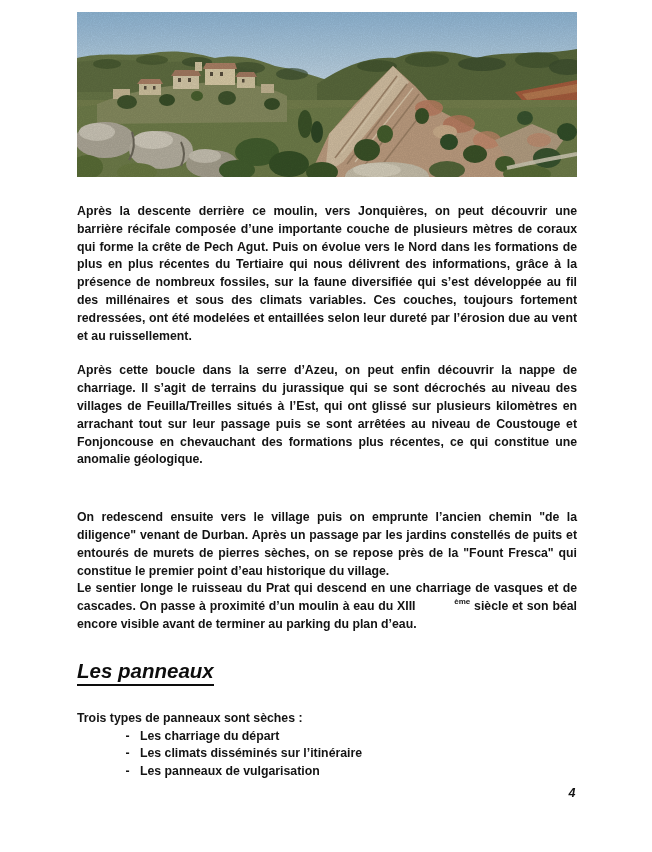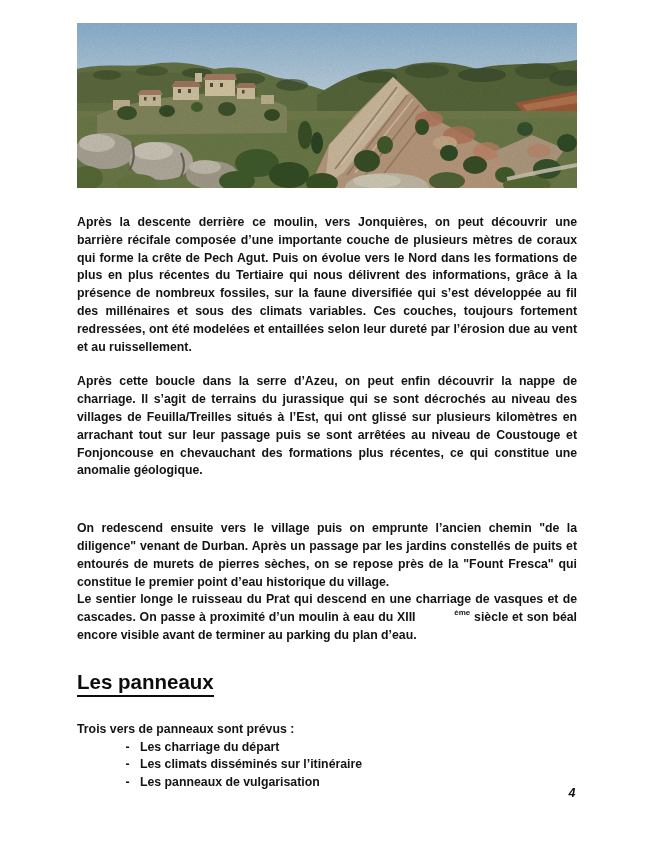--- a/index.html
+++ b/index.html
@@ -1,35 +1,35 @@
 <!DOCTYPE html>
 <html><head>
 <meta charset="utf-8">
 <style>
   html,body{margin:0;padding:0;}
   body{
     width:652px;height:852px;position:relative;background:#ffffff;
     font-family:"Liberation Sans",sans-serif;color:#161616;overflow:hidden;
   }
   .content{
-    position:absolute;left:77px;top:23px;width:500px;
+    position:absolute;left:77px;top:12px;width:500px;
   }
   .photo-frame{
     width:500px;height:165px;margin:0 0 26px 0;overflow:hidden;
   }
   .photo-frame svg{display:block;}
   p.body-par{
     margin:0 0 17px 0;
     font-size:12.3px;line-height:17.8px;font-weight:bold;
     text-align:justify;color:#141414;
   }
   p.body-par.tight{margin-bottom:0;margin-top:40px;}
   sup.ord{font-size:8px;font-weight:bold;vertical-align:6px;line-height:0;padding-left:35px;}
   h1.section-heading{
-    margin:25px 0 24px 0;font-size:20.5px;font-weight:bold;color:#0d0d0d;
+    margin:25px 0 24px 0;font-size:20.5px;font-weight:bold;color:#0d0d0d;font-style:italic;
   }
   h1.section-heading span{
     border-bottom:2.4px solid #0d0d0d;padding-bottom:1px;display:inline-block;
   }
   .list-intro{
     margin:0 0 0 0;font-size:12.3px;line-height:17.8px;font-weight:bold;color:#141414;
   }
   .dash-list{margin:0;padding:0;list-style:none;}
   .dash-row{
     display:flex;font-size:12.3px;line-height:17.8px;font-weight:bold;color:#141414;
@@ -185,21 +185,21 @@
 
   <p class="body-par">Après cette boucle dans la serre d’Azeu, on peut enfin découvrir la nappe de charriage. Il s’agit de terrains du jurassique qui se sont décrochés au niveau des villages de Feuilla/Treilles situés à l’Est, qui ont glissé sur plusieurs kilomètres en arrachant tout sur leur passage puis se sont arrêtées au niveau de Coustouge et Fonjoncouse en chevauchant des formations plus récentes, ce qui constitue une anomalie géologique.</p>
 
   <p class="body-par tight">On redescend ensuite vers le village puis on emprunte l’ancien chemin "de la diligence" venant de Durban. Après un passage par les jardins constellés de puits et entourés de murets de pierres sèches, on se repose près de la "Fount Fresca" qui constitue le premier point d’eau historique du village.</p>
 
   <p class="body-par"><span>Le sentier longe le ruisseau du Prat qui descend en une charriage de vasques et de cascades. On passe à proximité d’un moulin à eau du XIII </span><sup class="ord">ème</sup><span> siècle et son béal encore visible avant de terminer au parking du plan d’eau.</span></p>
 
 
   <h1 class="section-heading"><span>Les panneaux</span></h1>
 
-  <p class="list-intro">Trois vers de panneaux sont prévus :</p>
+  <p class="list-intro">Trois types de panneaux sont sèches :</p>
 
   <ul class="dash-list">
     <li class="dash-row">
       <span class="dash">-</span>
       <span>Les charriage du départ</span>
     </li>
     <li class="dash-row">
       <span class="dash">-</span>
       <span>Les climats disséminés sur l’itinéraire</span>
     </li>

